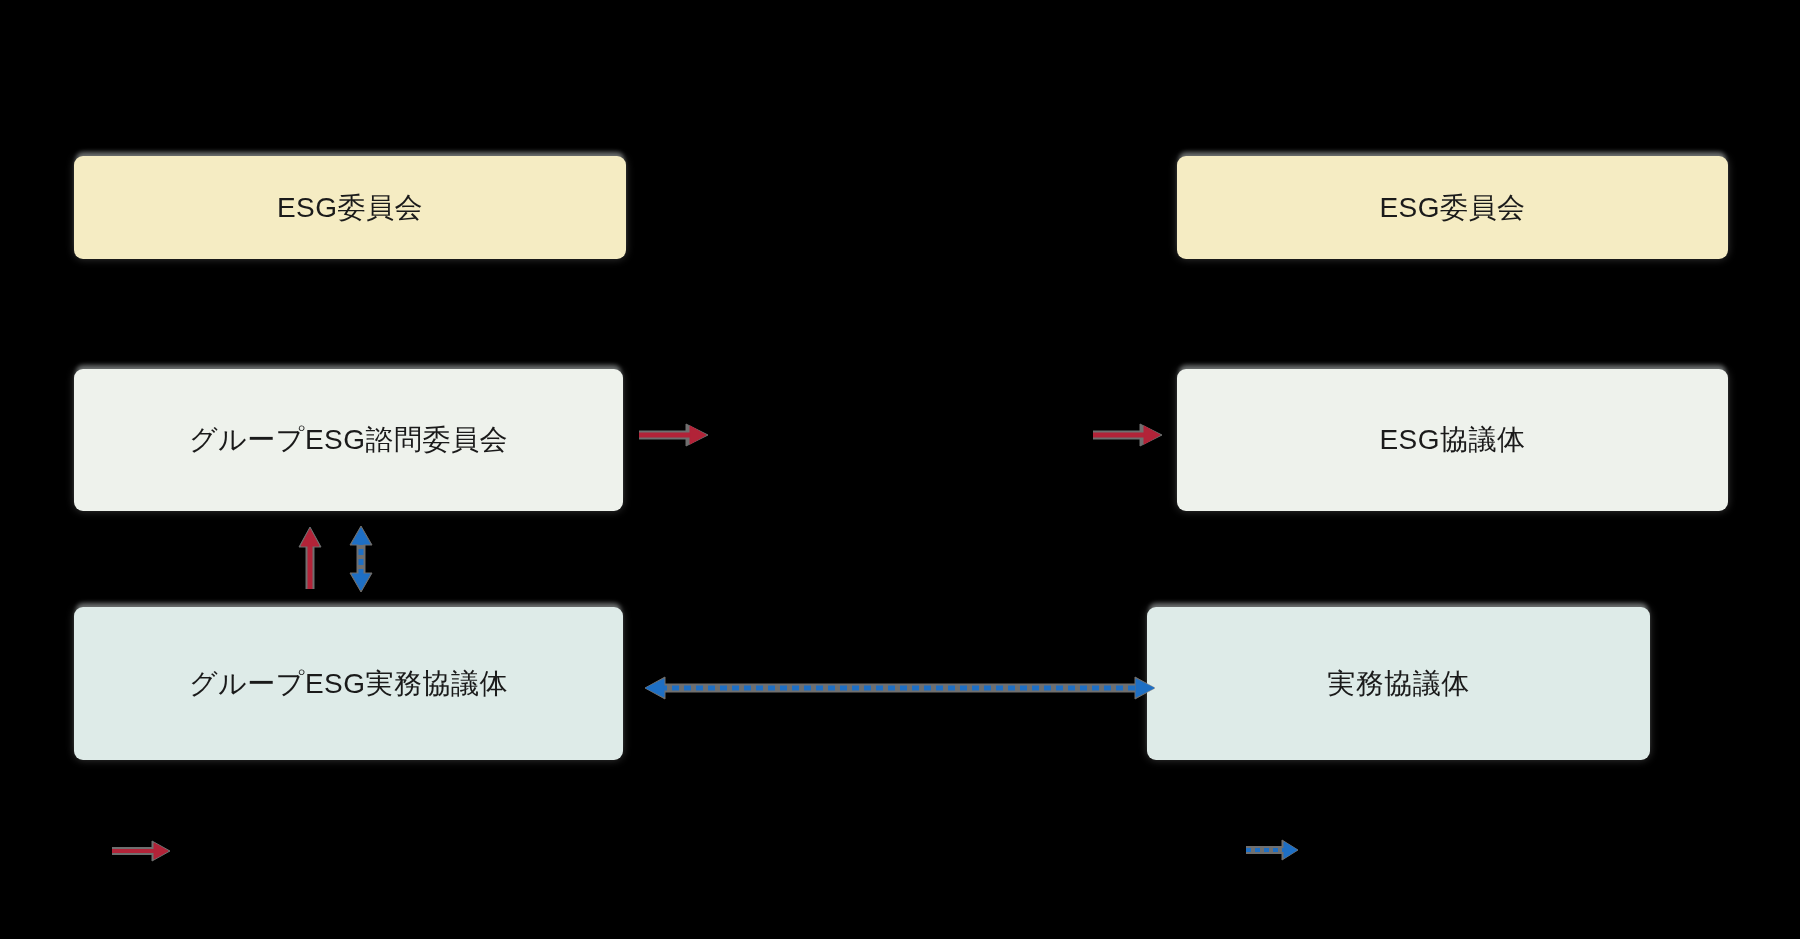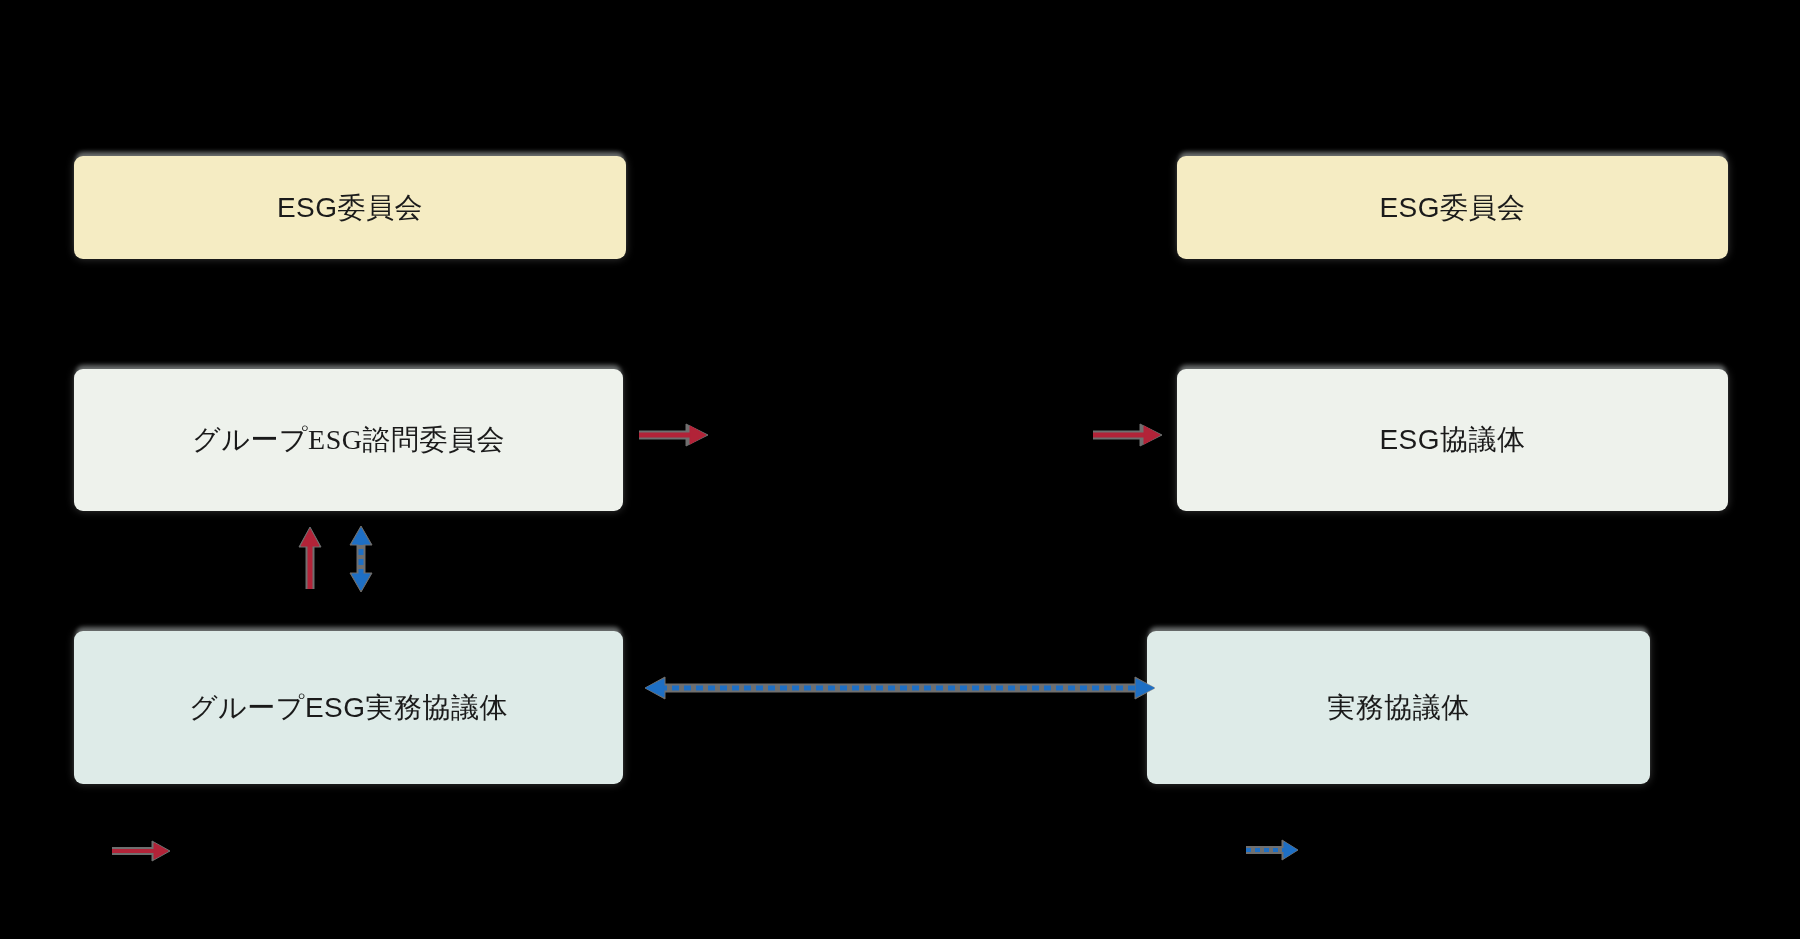--- a/index.html
+++ b/index.html
@@ -15,25 +15,25 @@
     display:flex;align-items:center;justify-content:center;
     text-align:center;
     border-radius:9px;
     color:#1a1a1a;
     font-size:28px;
     letter-spacing:0.5px;
     box-shadow:0 -6px 4px -2px rgba(205,210,210,0.45), 0 0 9px rgba(160,160,160,0.35);
   }
   .fill-committee{background:#f5ecc3;}
   .fill-council{background:#eef2ec;}
-  .fill-working{background:#deebe8;margin-top:24px;}
+  .fill-working{background:#deebe8;}
 
   .box-tl{left:74px;top:156px;width:552px;height:103px;}
   .box-tr{left:1177px;top:156px;width:551px;height:103px;}
-  .box-ml{left:74px;top:369px;width:549px;height:142px;font-family:Liberation Serif, serif;}
+  .box-ml{left:74px;top:369px;width:549px;height:142px;}
   .box-c {left:722px;top:371px;width:352px;height:141px;line-height:1.62;}
   .box-mr{left:1177px;top:369px;width:551px;height:142px;justify-content:center;}
   .box-bl{left:74px;top:607px;width:549px;height:153px;}
   .box-br{left:1147px;top:607px;width:503px;height:153px;}
 
   .arrow{position:absolute;}
   .a-h1{left:636px;top:422px;}
   .a-h2{left:1090px;top:422px;}
   .a-vred{left:297px;top:526px;}
   .a-vblue{left:348px;top:525px;}

